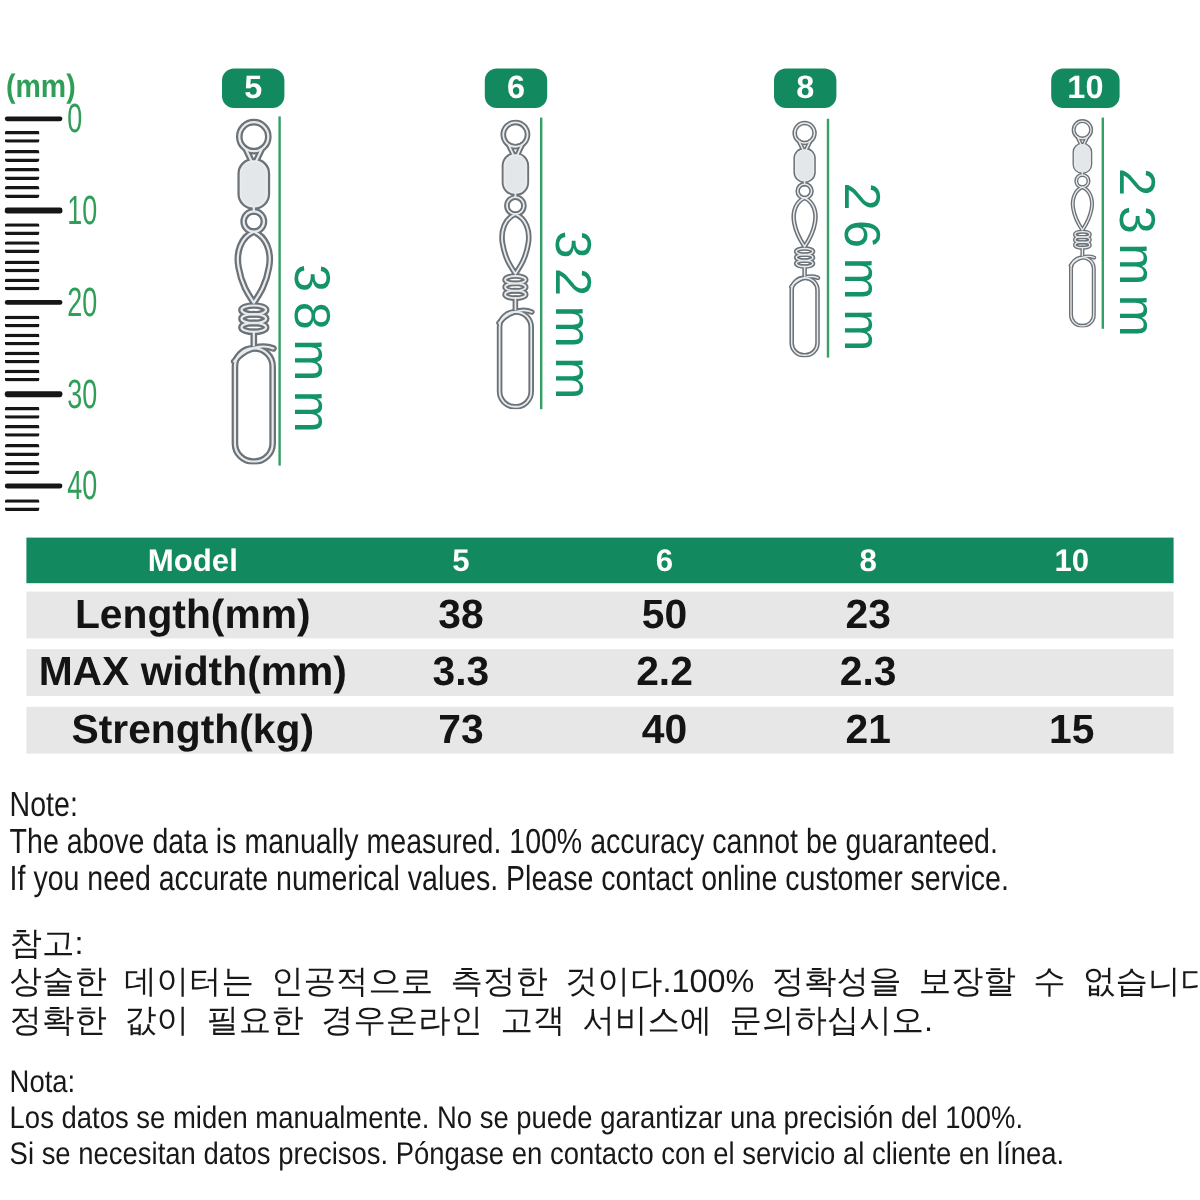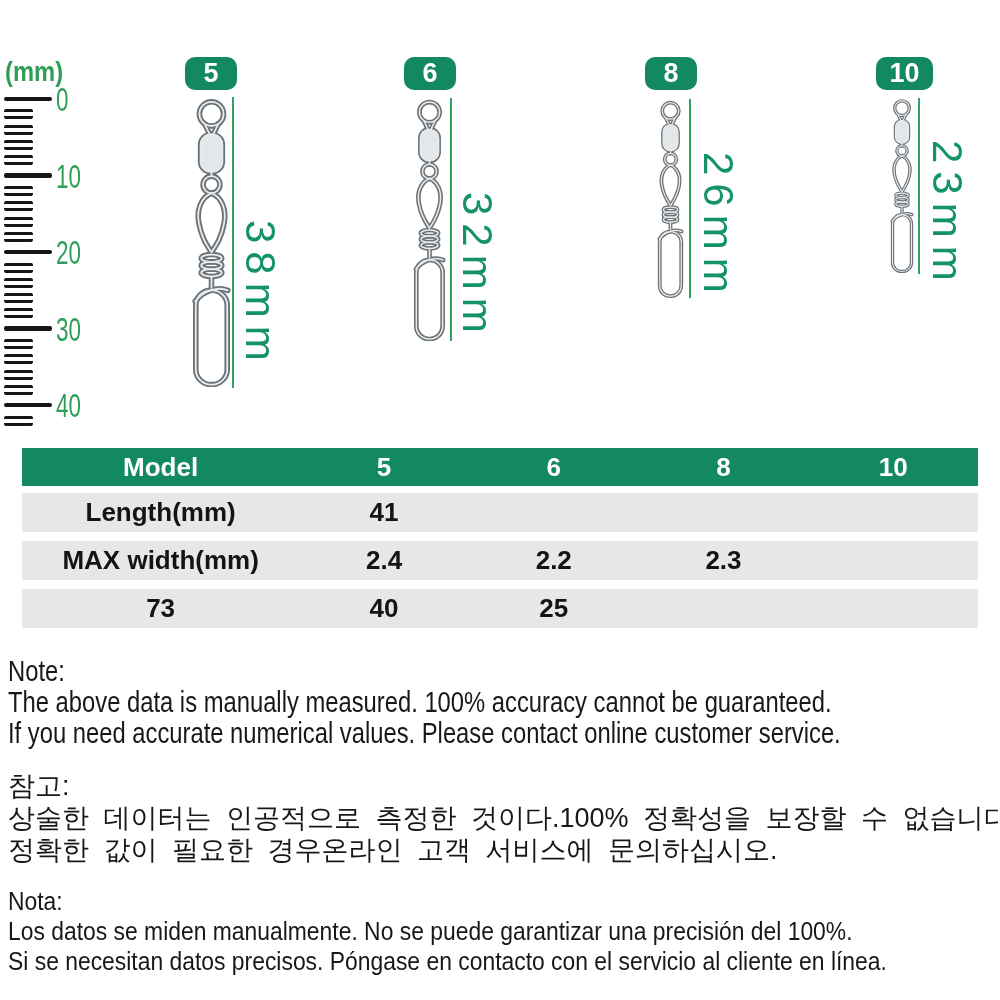--- a/index.html
+++ b/index.html
@@ -29,21 +29,21 @@
   .measure-label{
     position:absolute;writing-mode:vertical-rl;font-size:42px;letter-spacing:8px;
     color:#159368;white-space:nowrap;
   }
   
   .spec-table{position:absolute;left:22px;top:448px;width:956px;}
   .t-row{display:grid;grid-template-columns:29% 17.75% 17.75% 17.75% 17.75%;}
   .t-head{background:#12895f;height:38px;line-height:38px;margin-bottom:7px;}
   .t-head .cell{color:#ffffff;font-weight:bold;font-size:26px;text-align:center;}
   .t-data{background:#e8e7e7;height:39px;line-height:39px;margin-bottom:9px;}
-  .t-data .cell{color:#141414;font-weight:bold;font-size:26px;text-align:center;}
+  .t-data .cell{color:#141414;font-weight:bold;font-size:34px;text-align:center;}
   
   .note{position:absolute;left:8px;white-space:nowrap;}
   .note-en{top:656px;font-size:29px;line-height:31px;transform:scaleX(.82);transform-origin:left top;}
   .note-ko{top:770px;font-size:27px;line-height:32px;word-spacing:7px;font-weight:300;}
   .note-es{top:886px;font-size:26px;line-height:30px;transform:scaleX(.88);transform-origin:left top;}
 </style>
 </head>
 <body>
 
 <div class="canvas">
@@ -133,32 +133,36 @@
   <div class="spec-table">
     <div class="t-row t-head">
       <div class="cell">Model</div>
       <div class="cell">5</div>
       <div class="cell">6</div>
       <div class="cell">8</div>
       <div class="cell">10</div>
     </div>
     <div class="t-row t-data">
       <div class="cell">Length(mm)</div>
-      <div class="cell">41</div>
+      <div class="cell">38</div>
+      <div class="cell">50</div>
+      <div class="cell">23</div>
     </div>
     <div class="t-row t-data">
       <div class="cell">MAX width(mm)</div>
-      <div class="cell">2.4</div>
+      <div class="cell">3.3</div>
       <div class="cell">2.2</div>
       <div class="cell">2.3</div>
     </div>
     <div class="t-row t-data">
+      <div class="cell">Strength(kg)</div>
       <div class="cell">73</div>
       <div class="cell">40</div>
-      <div class="cell">25</div>
+      <div class="cell">21</div>
+      <div class="cell">15</div>
     </div>
   </div>
 
   <div class="note note-en">
     <div>Note:</div>
     <div>The above data is manually measured. 100% accuracy cannot be guaranteed.</div>
     <div>If you need accurate numerical values. Please contact online customer service.</div>
   </div>
 
   <div class="note note-ko">

